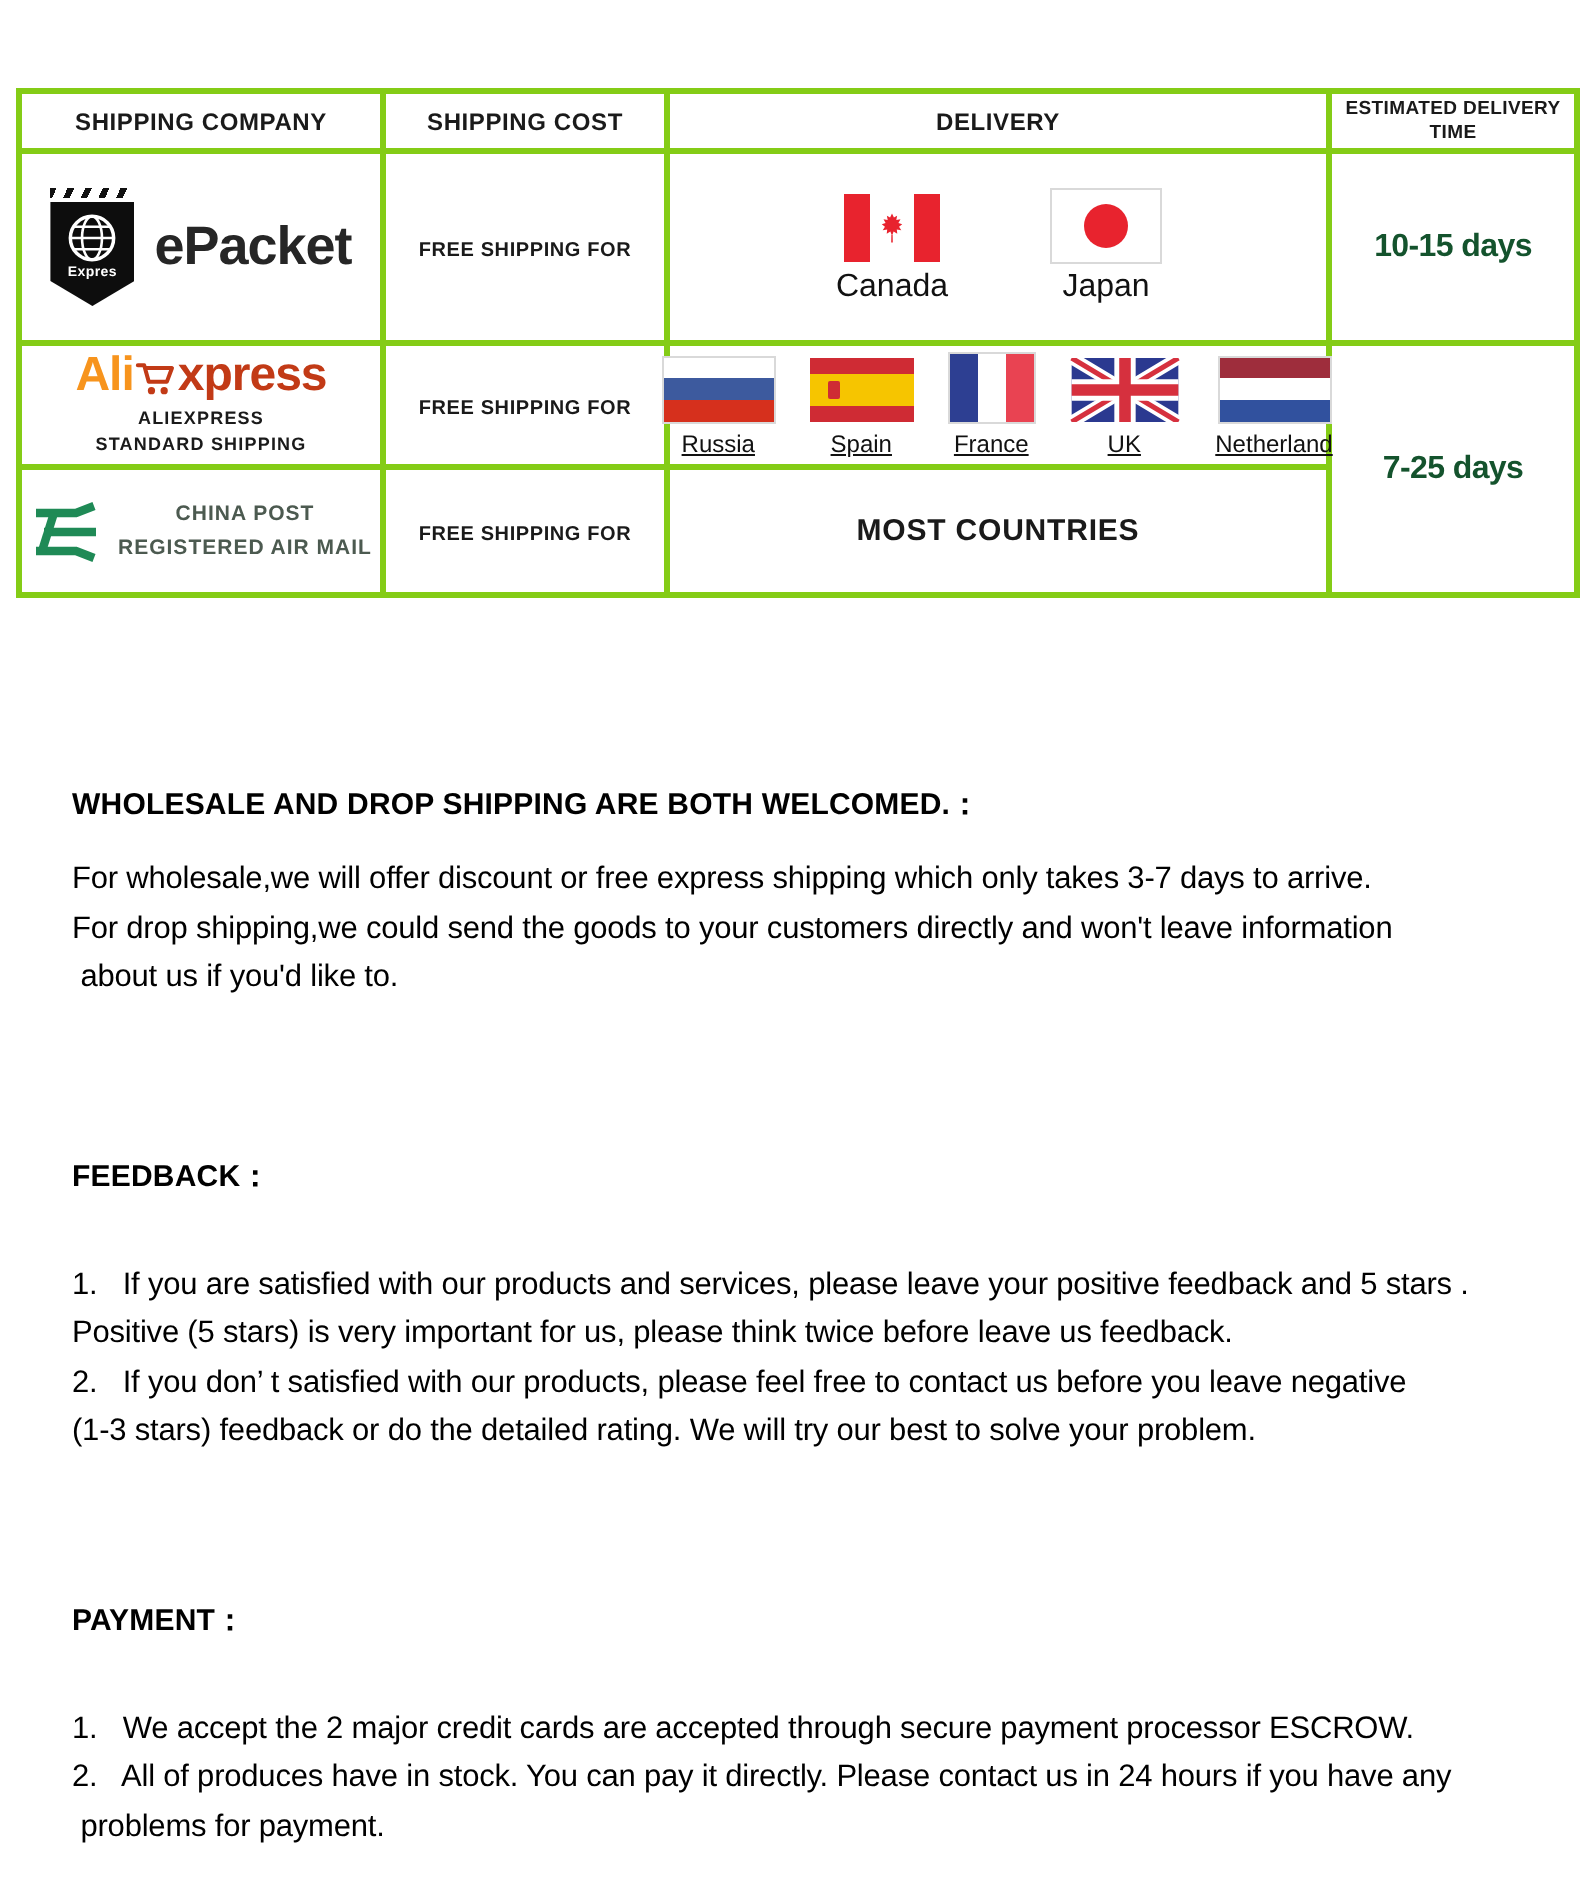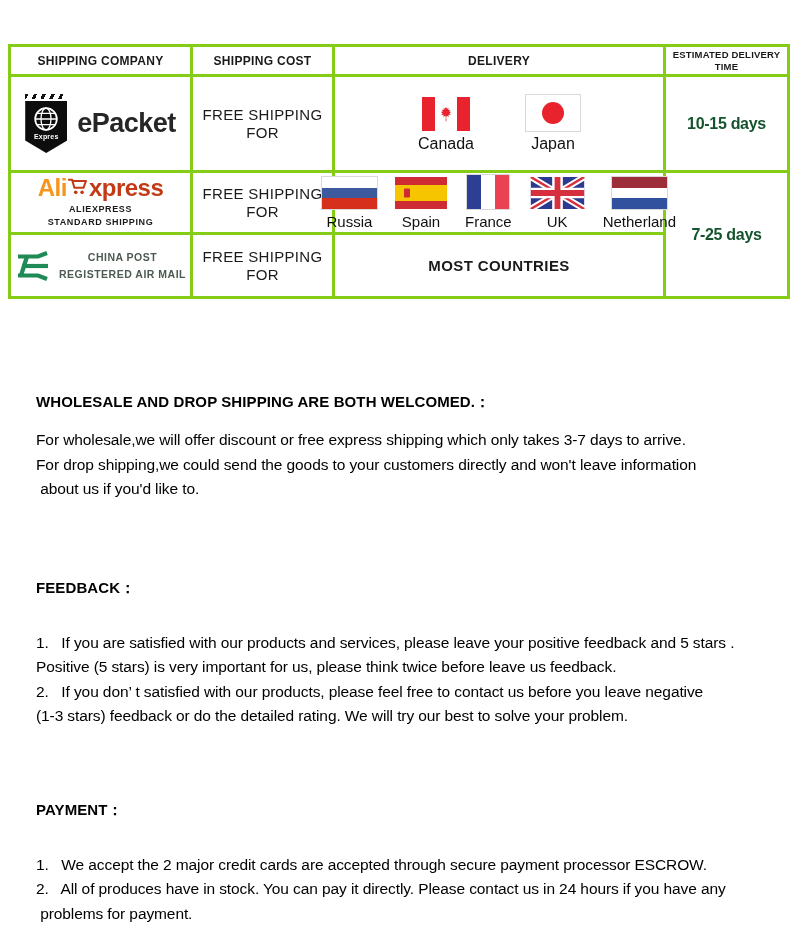--- a/index.html
+++ b/index.html
@@ -12,54 +12,54 @@
   table.shipping {
     border-collapse:collapse; table-layout:fixed;
     margin:44px 0 0 8px; width:779px;
   }
   table.shipping th, table.shipping td { border:3px solid #84cc16; padding:0; vertical-align:middle; text-align:center; }
   th.hdr { height:30px; font-size:12px; font-weight:bold; letter-spacing:.3px; color:#1a1a1a; }
   th.hdr-delivery { font-size:9.5px; line-height:1.2; letter-spacing:.2px; padding:0 6px; }
   tr.r1 td { height:96px; }
   tr.r2 td { height:62px; }
   tr.r3 td { height:64px; }
-  .cost-text { font-size:15px; font-weight:normal; letter-spacing:.3px; color:#1a1a1a; }
+  .cost-text { font-size:10px; font-weight:bold; letter-spacing:.3px; color:#1a1a1a; }
   .delivery-text { font-size:16px; font-weight:700; color:#14532d; letter-spacing:-.3px; }
 
   
   .epacket-wrap { display:flex; align-items:center; justify-content:center; gap:10px; }
   .epacket-badge-col { display:flex; flex-direction:column; align-items:center; }
   .badge-dashes { width:42px; height:5px; margin-bottom:2px;
     background:repeating-linear-gradient(115deg,#111 0 3px,transparent 3px 8px); }
   .epacket-badge {
     width:42px; height:52px; background:#0d0d0d; position:relative;
     clip-path:polygon(0 0,100% 0,100% 76%,50% 100%,0 76%);
     display:flex; flex-direction:column; align-items:center; justify-content:flex-start;
   }
   .badge-globe { margin-top:5px; }
   .badge-label { color:#fff; font-size:7px; font-weight:bold; line-height:1; margin-top:1px; letter-spacing:.2px; }
   .epacket-text { font-size:27px; font-weight:bold; color:#262626; letter-spacing:-.5px; }
 
   
   .ali-wrap { display:flex; flex-direction:column; align-items:center; justify-content:center; }
-  .ali-logo-line { display:flex; align-items:flex-start; gap:1px; font-size:24px; font-weight:bold; letter-spacing:-.5px; line-height:1; }
+  .ali-logo-line { display:flex; align-items:flex-end; gap:1px; font-size:24px; font-weight:bold; letter-spacing:-.5px; line-height:1; }
   .ali-orange { color:#f7941d; }
   .ali-red { color:#c23a16; }
   .ali-sub { font-size:9px; font-weight:bold; color:#1a1a1a; letter-spacing:.6px; margin-top:3px; line-height:1.5; }
 
   
   .cp-wrap { display:flex; align-items:center; justify-content:center; gap:8px; padding:0 4px; }
   .cp-text { font-size:10.5px; font-weight:bold; color:#4c5a50; letter-spacing:.5px; line-height:1.55; text-align:center; }
 
   
   .flags-row { display:flex; align-items:flex-end; justify-content:center; gap:52px; }
   .flags-row-5 { display:flex; align-items:flex-end; justify-content:center; gap:18px; }
   .flag-item { display:flex; flex-direction:column; align-items:center; gap:4px; }
   .flag-label { font-size:16px; color:#111; }
-  .flag-label-sm { font-size:15px; color:#111; }
+  .flag-label-sm { font-size:12px; color:#111;text-decoration:underline; }
   .flag { position:relative; overflow:hidden; }
   .bordered { outline:1px solid #d9d9d9; }
 
   .flag-canada { width:48px; height:34px; display:flex; }
   .flag-canada .bar { width:27%; background:#e8232e; }
   .flag-canada .mid { flex:1; background:#fff; display:flex; align-items:center; justify-content:center; }
 
   .flag-japan { width:54px; height:36px; background:#fff; display:flex; align-items:center; justify-content:center; }
   .flag-japan .sun { width:22px; height:22px; border-radius:50%; background:#e8232e; }
 

